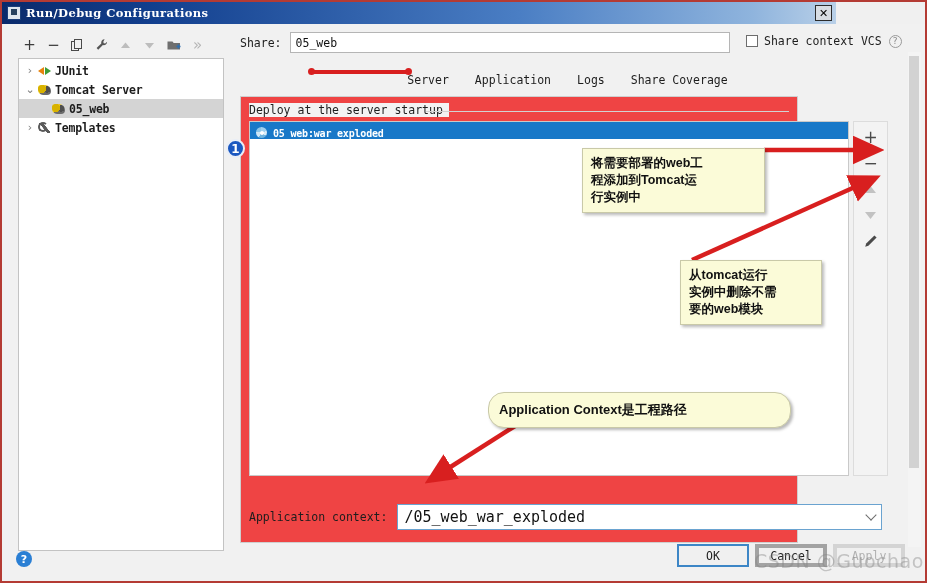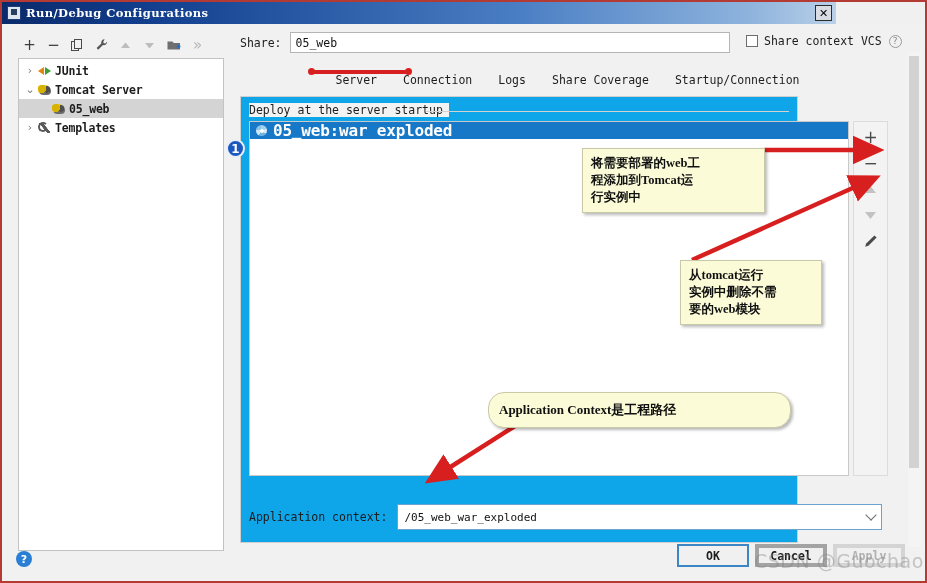--- a/index.html
+++ b/index.html
@@ -165,40 +165,40 @@
   .tab {
     padding: 0 13px; height: 26px; display: flex; align-items: center;
     color: #1d1d1d; cursor: pointer; white-space: nowrap;
   }
   .tab.active { font-weight: normal; }
 
   .panel {
     position: absolute; left: 238px; top: 72px;
     width: 558px; height: 447px;
     border: 1px solid #cfcfcf;
-    background: #0ea5e9;
+    background: #ef4444;
   }
   .panel-legend {
     position: absolute; left: 8px; top: 6px;
     font-size: 11.5px; color: #1d1d1d; background: #f3f3f3;
     padding-right: 6px; white-space: nowrap;
   }
   .legend-line {
     position: absolute; left: 185px; top: 14px; right: 8px;
     height: 1px; background: #d2d2d2;
   }
 
   .listbox {
     position: absolute; left: 8px; top: 24px;
     width: 600px; height: 355px;
     background: #ffffff; border: 1px solid #c9c9c9;
   }
   .listrow {
-    height: 17px; display: flex; align-items: center;
-    padding-left: 5px; font-size: 16px; cursor: pointer;
+    height: 17px; display: flex; align-items: flex-end;
+    padding-left: 5px; font-size: 10px; cursor: pointer;
   }
   .listrow.sel { background: #1878c8; color: #fff; }
   .gear-ic {
     width: 13px; height: 13px; flex: none; position: relative; margin-right: 5px;
   }
   .gear-ic:before {
     content: ""; position: absolute; left: 1px; top: 1px;
     width: 11px; height: 11px; border-radius: 50%;
     background: conic-gradient(#9fd0ef 0 20%, #d9ecf8 20% 35%, #6eb4e0 35% 58%, #cfe6f6 58% 76%, #8cc5e8 76% 100%);
   }
@@ -225,21 +225,21 @@
 
   .ctxrow {
     position: absolute; left: 8px; bottom: 12px;
     display: flex; align-items: center;
   }
   .ctxlabel { font-size: 11.5px; color: #1d1d1d; margin-right: 10px; white-space: nowrap; }
   .ctxfield {
     width: 485px; height: 22px;
     border: 1px solid #6aa3d0; background: #fff;
     display: flex; align-items: center;
-    font-size: 11px; color: #111; padding: 12px 6px;
+    font-size: 15px; color: #111; padding: 12px 6px;
     position: relative;
   }
   .ctxcaret {
     position: absolute; right: 6px; top: 6px;
     width: 8px; height: 8px;
     border-right: 1.6px solid #6d6d6d; border-bottom: 1.6px solid #6d6d6d;
     transform: rotate(45deg);
   }
 
   
@@ -248,21 +248,21 @@
     width: 13px; height: 495px; background: #f4f4f4;
   }
   .vthumb {
     position: absolute; left: 1px; top: 4px;
     width: 10px; height: 412px; background: #d2d2d2;
   }
 
   
   .btnbar {
     position: absolute; right: 20px; bottom: 14px;
-    display: flex; align-items: flex-start; gap: 6px; font-weight: bold;
+    display: flex; align-items: flex-start; gap: 6px;
   }
   .dbtn {
     width: 72px; height: 23px; font-size: 11.5px; color: #1d1d1d;
     background: #f0f0f0; border: 4px solid #a3a3a3;
     display: flex; align-items: center; justify-content: center;
     cursor: pointer; font-family: inherit;
   }
   .dbtn.primary { border: 2px solid #3d86c6; }
   .dbtn.disabled { color: #b0b0b0; border-color: #d4d4d4; }
 
@@ -273,21 +273,21 @@
     display: flex; align-items: center; justify-content: center;
     font-family: "DejaVu Sans", sans-serif; cursor: pointer;
   }
 
   
   .note {
     position: absolute;
     background: #fbfbd8;
     border: 1px solid #c9c9a8;
     box-shadow: 2px 2px 3px rgba(0,0,0,.28);
-    font-family: Liberation Serif, serif;
+    font-family: Liberation Sans, sans-serif;
     font-weight: bold;
     font-size: 12.5px;
     color: #111;
     line-height: 1.35;
     padding: 6px 8px;
     white-space: pre-line;
   }
   #note1 { left: 580px; top: 146px; width: 183px; }
   #note2 { left: 678px; top: 258px; width: 142px; }
   #note3 { left: 486px; top: 390px; width: 303px; padding: 8px 10px; font-size: 13px; border-radius: 16px; }
@@ -400,24 +400,23 @@
     </div>
 
     <div class="vcsbox">
       <span class="cbox"></span>
       <span>Share context VCS</span>
       <span class="helpq">?</span>
     </div>
 
     <div class="tabs">
       <div class="tab">Server</div>
-      <div class="tab active">Connection</div>
+      <div class="tab active">Application</div>
       <div class="tab">Logs</div>
       <div class="tab">Share Coverage</div>
-      <div class="tab">Startup/Connection</div>
     </div>
 
     <div class="panel">
       <span class="panel-legend">Deploy at the server startup</span>
       <span class="legend-line"></span>
 
       <div class="listbox">
         <div class="listrow sel">
           <span class="gear-ic"></span>
           <span class="listlabel">05_web:war exploded</span>

